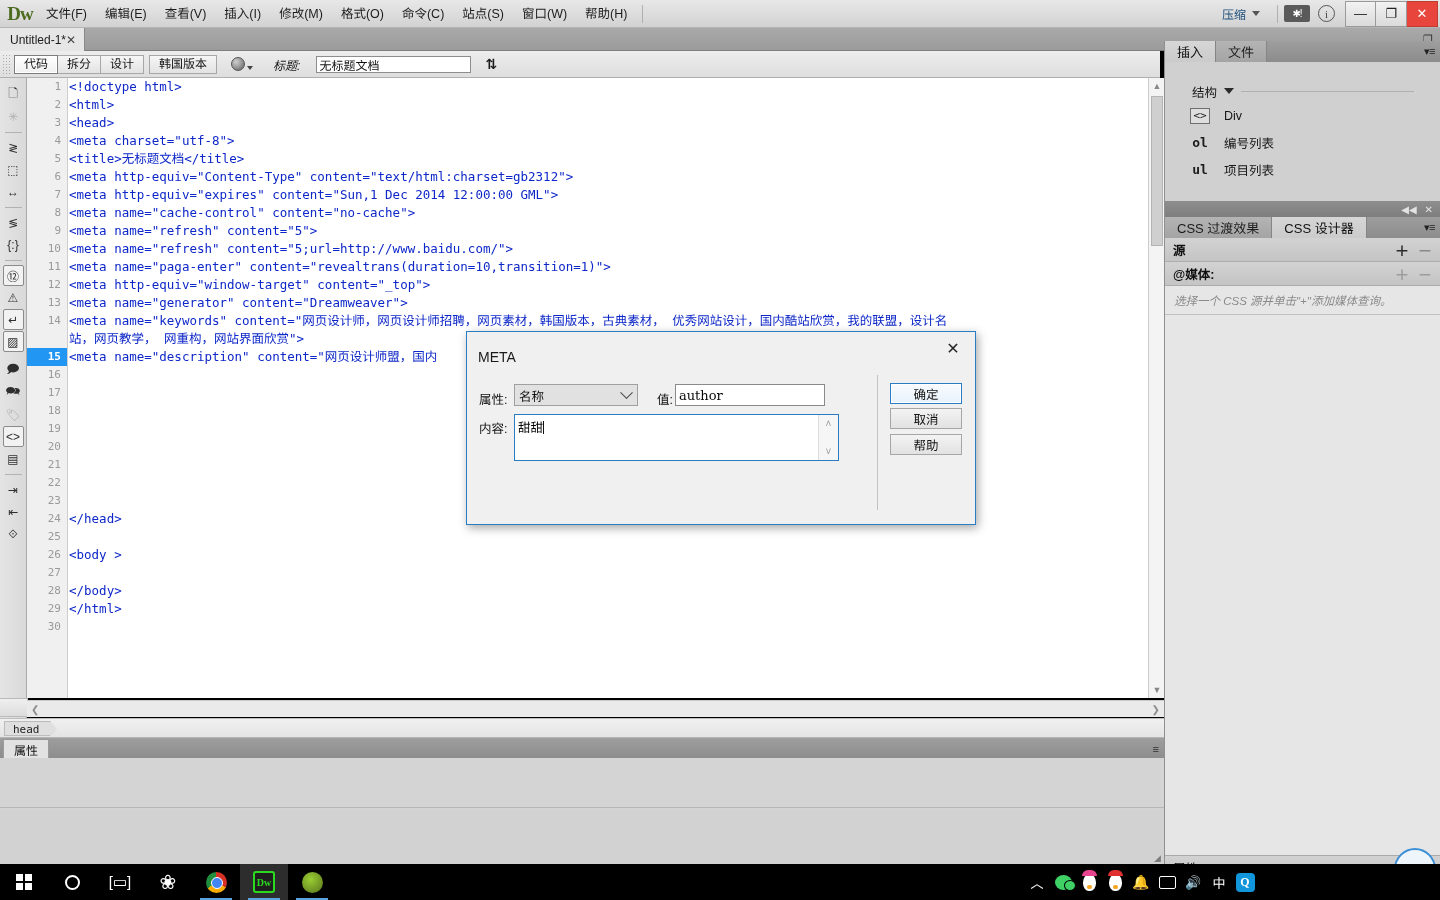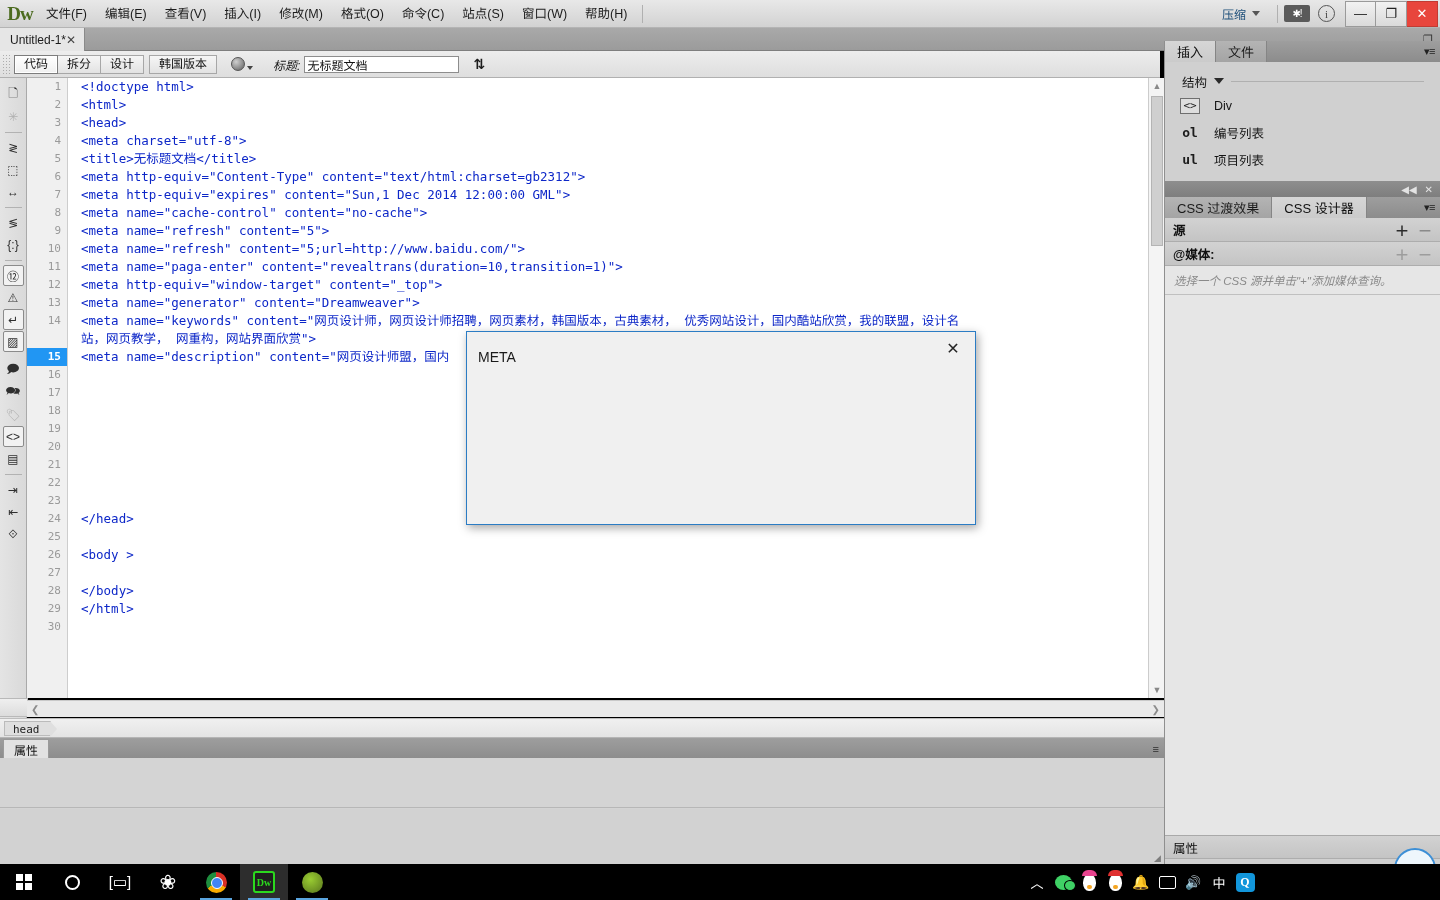--- a/index.html
+++ b/index.html
@@ -114,21 +114,21 @@
     background: radial-gradient(circle at 35% 32%, #cfcfcf 0%, #8c8c8c 60%, #5c5c5c 100%);
     border: 1px solid #555;
   }
   .mini-caret {
     width: 0; height: 0; border-left: 3px solid transparent;
     border-right: 3px solid transparent; border-top: 4px solid #444;
     margin-top: 7px;
   }
   .title-label { margin-left: 20px; font-size: 12px; color: #161616; font-style: italic; }
   .title-input {
-    margin-left: 4px; width: 155px; height: 17px;
+    margin-left: 16px; width: 155px; height: 17px;
     background: #fff; border: 1px solid #8d8d8d;
     font-size: 12px; color: #111; padding: 0 2px; line-height: 15px;
     font-family: "Liberation Sans", sans-serif;
   }
   .updown {
     margin-left: 14px; font-size: 14px; color: #1c1c1c; font-weight: bold;
     letter-spacing: -2px; display:flex; align-items:flex-end;
   }
 
   
@@ -159,21 +159,21 @@
     background: #f0f0f0; border-right: 1px solid #cdcdcd;
   }
   .ln {
     height: 18px; line-height: 18px; text-align: right; padding-right: 6px;
     font-family: "DejaVu Sans Mono","Liberation Mono",monospace;
     font-size: 11px; color: #9a9a9a;
   }
   .ln.cur { background: #2196f3; color: #fff; font-weight: bold; }
   .code {
     position: absolute; left: 42px; top: 0; right: 0; height: 620px;
-    padding-left: 12px;
+    padding-left: 0;
     font-family: "DejaVu Sans Mono","Liberation Mono",monospace;
     font-size: 12.5px; line-height: 18px; white-space: pre; color: #0d27c8;
   }
   .code .ctext { color: #0d27c8; }
 
   
   .vscroll {
     position: absolute; left: 1148px; top: 78px; width: 16px; height: 620px;
     background: #f4f4f4; border-left: 1px solid #ccc;
   }
@@ -260,21 +260,21 @@
     padding: 0 12px; display: flex; align-items: center;
     font-size: 13px; color: #1a1a1a;
     background: linear-gradient(to bottom,#b4b4b4,#a4a4a4);
     border-right: 1px solid #858585;
   }
   .ptab.active { background: linear-gradient(to bottom,#d6d6d6,#cbcbcb); color:#111; }
   .panel-burger {
     position: absolute; right: 5px; top: 4px;
     font-size: 11px; color: #222; letter-spacing: -.5px;
   }
-  .insert-body { background: #d0d0d0; padding: 8px; }
+  .insert-body { background: #d0d0d0; padding: 18px; }
   .struct-row {
     height: 22px; display: flex; align-items: center; gap: 7px;
     padding-left: 9px; font-size: 12.5px; color: #171717;
   }
   .struct-caret {
     width: 0; height: 0; border-left: 5px solid transparent;
     border-right: 5px solid transparent; border-top: 6px solid #2a2a2a;
   }
   .struct-line { flex: 1; height: 1px; background: #b0b0b0; margin-right: 8px; }
   .ins-item {
@@ -671,20 +671,46 @@
     <div class="css-foot-strip"></div>
 
     <div class="blue-circle"></div>
   </div>
 
   <div class="dlg">
     <div class="dlg-title">
       <span>META</span>
       <span class="dlg-close">✕</span>
     </div>
+    <div class="dlg-body">
+
+      <div class="lbl" style="left:12px; top:24px;">属性:</div>
+      <div class="combo" style="left:47px; top:19px; width:124px;">
+        <span>名称</span>
+        <span class="cb-caret"></span>
+      </div>
+
+      <div class="lbl" style="left:190px; top:24px;">值:</div>
+      <input class="tinput" style="left: 208px; top: 19px; width: 150px;" value="author">
+
+      <div class="lbl" style="left:12px; top:53px;">内容:</div>
+      <div class="tarea" style="left:47px; top:49px; width:325px; height:47px;">
+        <span>甜甜</span><span class="caret-bar"></span>
+        <span class="tarea-scroll">
+          <span>˄</span>
+          <span>˅</span>
+        </span>
+      </div>
+
+      <div class="dlg-vline"></div>
+
+      <div class="dbtn primary" style="top:18px;">确定</div>
+      <div class="dbtn" style="top:43px;">取消</div>
+      <div class="dbtn" style="top:69px;">帮助</div>
+    </div>
   </div>
 
 
   <div class="taskbar">
     <div class="tb-item">
       <span class="winlogo"></span>
     </div>
     <div class="tb-item">
       <span class="ring"></span>
     </div>

